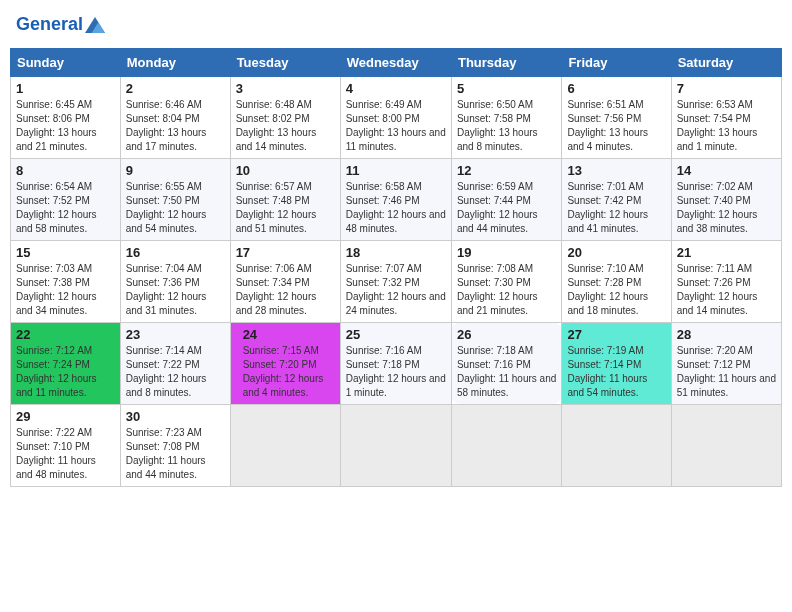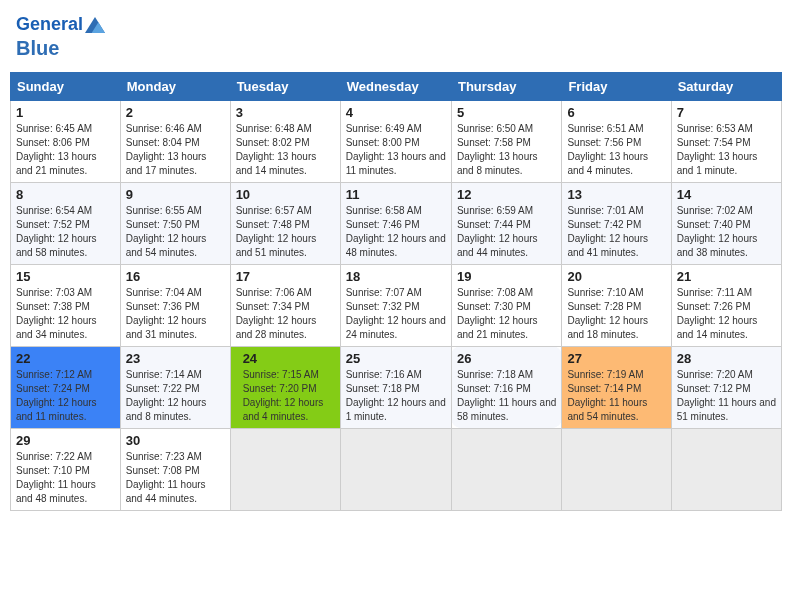--- a/index.html
+++ b/index.html
@@ -91,21 +91,20 @@
 <div class="header">
   <div class="logo">
     <div>
       <div style="display:flex;align-items:center;">
         <span class="logo-text"><span>General</span></span>
         <svg class="logo-icon" viewBox="0 0 30 24" xmlns="http://www.w3.org/2000/svg">
           <polygon points="0,24 15,0 30,24" fill="#2e6db4"></polygon>
           <polygon points="10,24 20,8 30,24" fill="#5ba3e0"></polygon>
         </svg>
       </div>
-      <div class="logo-text" style="color:#2e6db4;font-size:20px;">Blue</div>
     </div>
   </div>
   <div class="title-area">
     <div class="month-title"></div>
     <div class="location"></div>
   </div>
 </div>
 
 <table class="calendar">
   <thead>
@@ -204,41 +203,41 @@
         <td>
           <span class="day-number">20</span>
           <div class="day-info">Sunrise: 7:10 AM<br>Sunset: 7:28 PM<br>Daylight: 12 hours and 18 minutes.</div>
         </td>
         <td>
           <span class="day-number">21</span>
           <div class="day-info">Sunrise: 7:11 AM<br>Sunset: 7:26 PM<br>Daylight: 12 hours and 14 minutes.</div>
         </td>
       </tr>
       <tr style="background: rgb(245, 247, 252);">
-        <td style="background: #3b82f6;">
+        <td style="background: #22c55e;">
           <span class="day-number">22</span>
           <div class="day-info">Sunrise: 7:12 AM<br>Sunset: 7:24 PM<br>Daylight: 12 hours and 11 minutes.</div>
         </td>
         <td style="background: rgb(245, 247, 252);">
           <span class="day-number">23</span>
           <div class="day-info">Sunrise: 7:14 AM<br>Sunset: 7:22 PM<br>Daylight: 12 hours and 8 minutes.</div>
         </td>
-        <td style="background: #84cc16; padding-left: 12px;">
+        <td style="background: #d946ef; padding-left: 12px;">
           <span class="day-number">24</span>
           <div class="day-info">Sunrise: 7:15 AM<br>Sunset: 7:20 PM<br>Daylight: 12 hours and 4 minutes.</div>
         </td>
         <td style="background: rgb(245, 247, 252);">
           <span class="day-number">25</span>
           <div class="day-info">Sunrise: 7:16 AM<br>Sunset: 7:18 PM<br>Daylight: 12 hours and 1 minute.</div>
         </td>
         <td style="background: rgb(245, 247, 252); border-radius: 10px;">
           <span class="day-number">26</span>
           <div class="day-info">Sunrise: 7:18 AM<br>Sunset: 7:16 PM<br>Daylight: 11 hours and 58 minutes.</div>
         </td>
-        <td style="background: #fdba74;">
+        <td style="background: #5eead4;">
           <span class="day-number">27</span>
           <div class="day-info">Sunrise: 7:19 AM<br>Sunset: 7:14 PM<br>Daylight: 11 hours and 54 minutes.</div>
         </td>
         <td style="background: rgb(245, 247, 252);">
           <span class="day-number">28</span>
           <div class="day-info">Sunrise: 7:20 AM<br>Sunset: 7:12 PM<br>Daylight: 11 hours and 51 minutes.</div>
         </td>
       </tr>
       <tr>
         <td>

